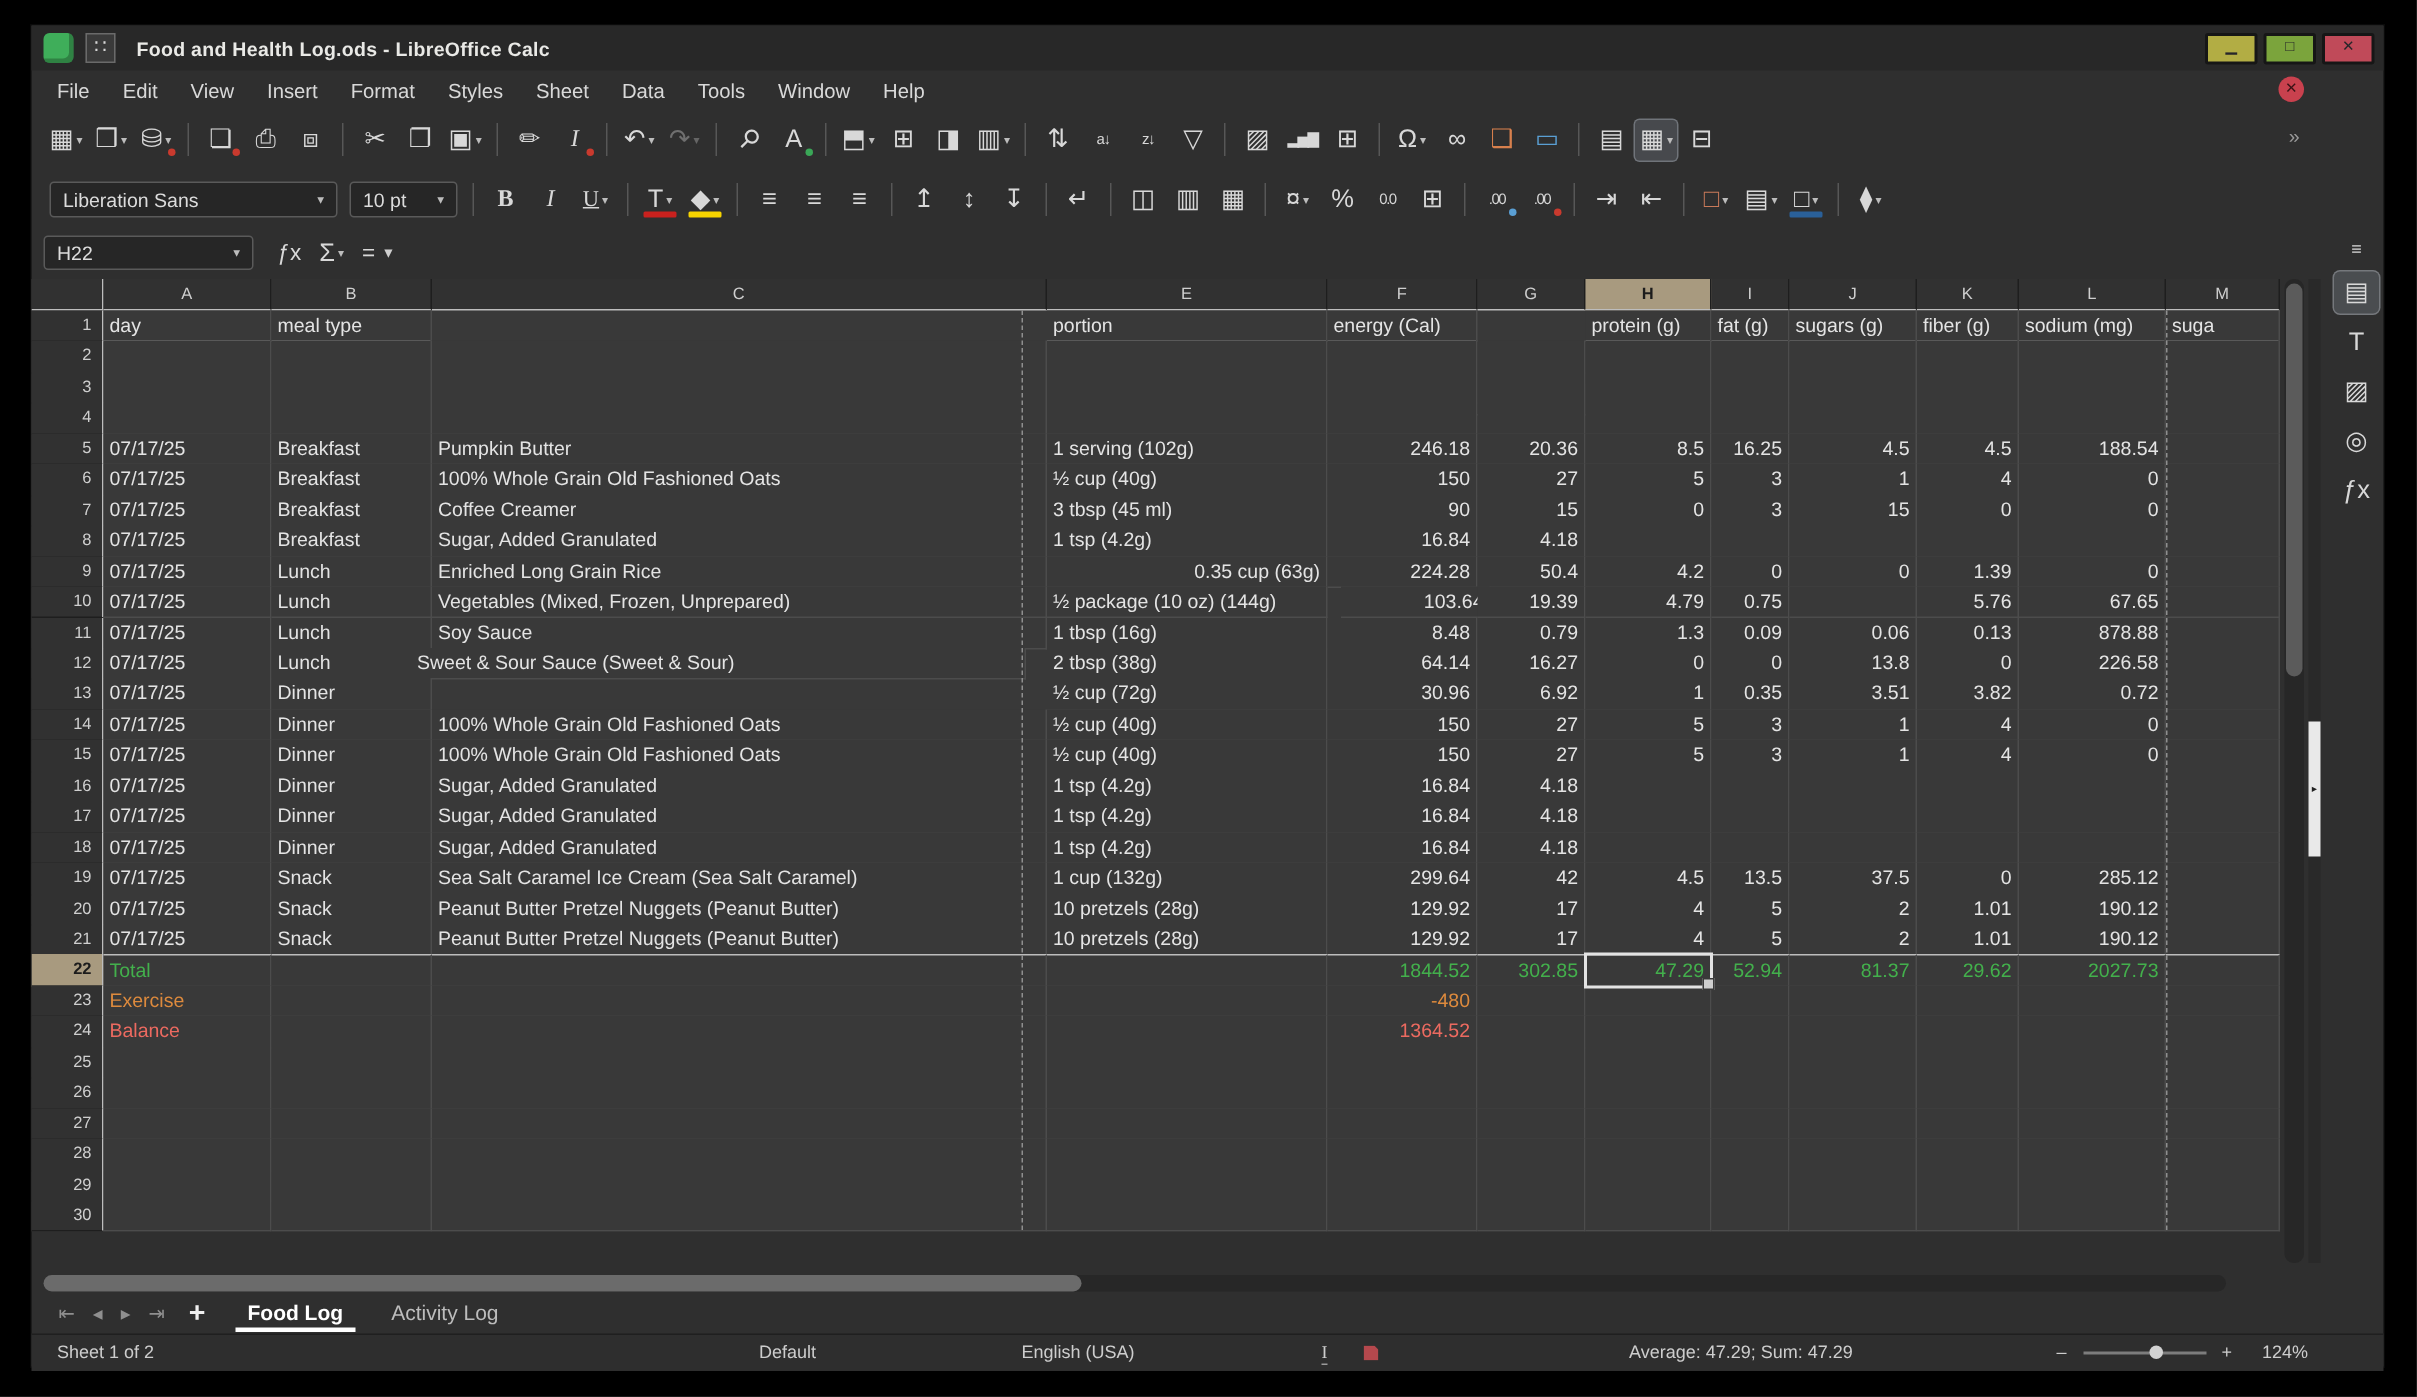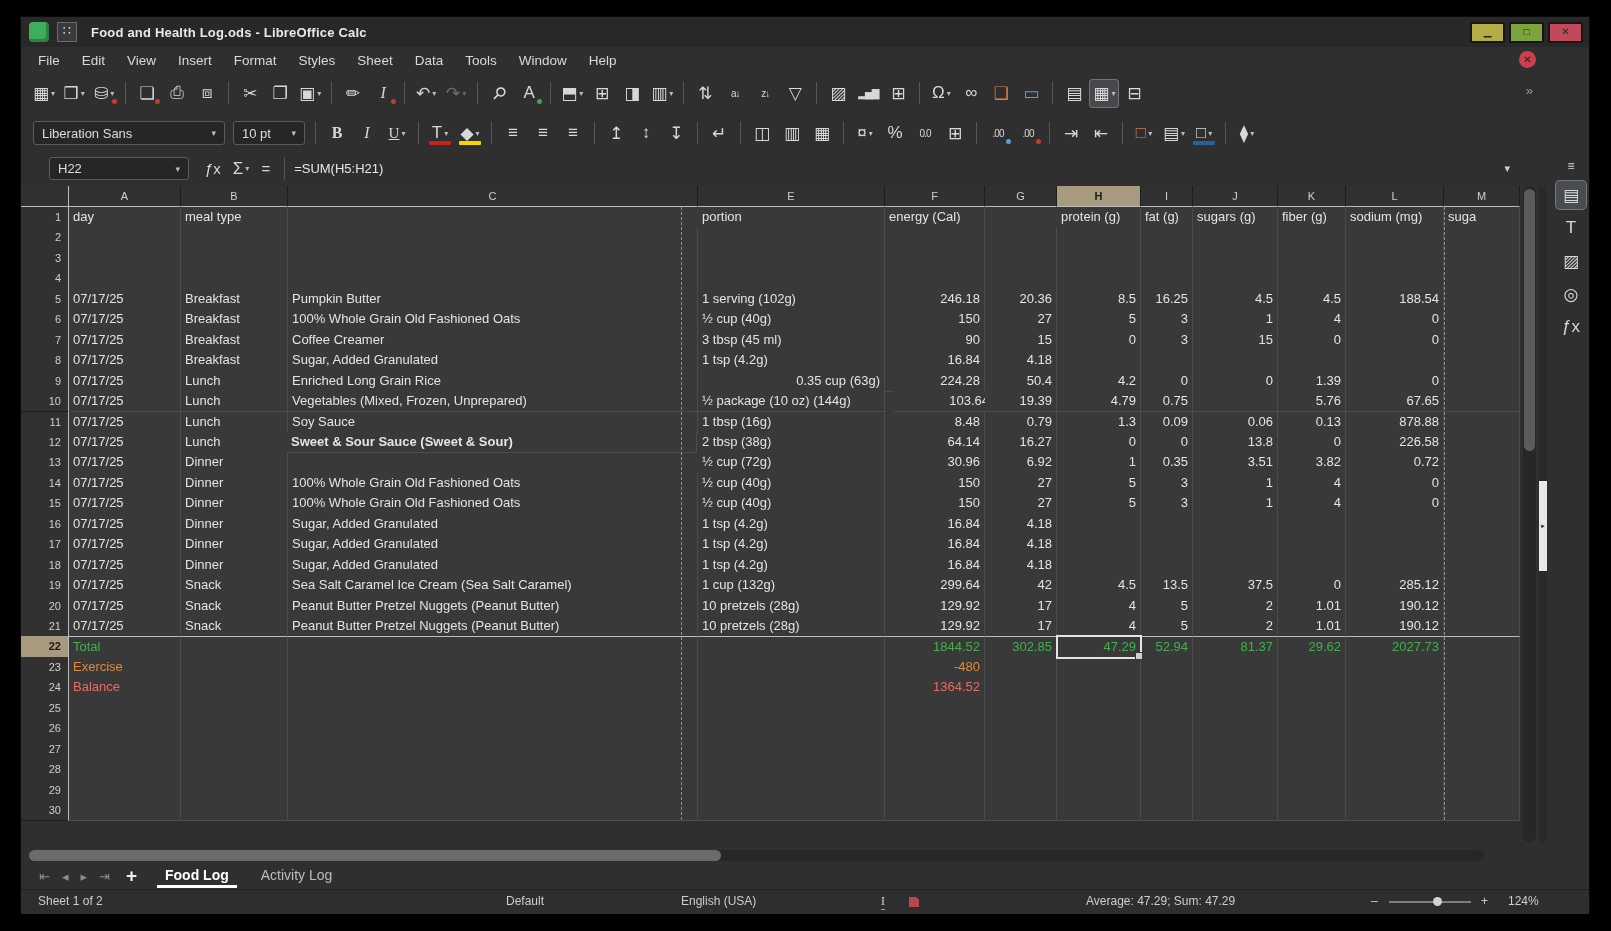--- a/index.html
+++ b/index.html
@@ -41,21 +41,21 @@
   .g.serifu{font-family:"Liberation Serif",serif;text-decoration:underline;font-size:15px}
   .g.rot45{transform:rotate(45deg)}
   .g.orange{color:#d8804d}.g.blue{color:#5a9fd4}.g.bord{color:#c97a5a}
   .tbmore{position:absolute;right:56px;top:10px;color:#9a9a9a;font-size:13px}
 
   .combo{height:24px;background:#262626;border:1px solid#5a5a5a;border-radius:3px;display:flex;align-items:center;
          color:#dcdcdc;font-size:13px;padding:0 8px;margin:0 4px;box-sizing:border-box}
   .combo .dd{margin-left:auto;padding-left:12px;font-size:9px}
 
   
-  .fbar{position:absolute;left:0;top:136px;width:1499px;height:31px;display:flex;align-items:center;padding-left:24px;box-sizing:border-box}
+  .fbar{position:absolute;left:0;top:136px;width:1499px;height:31px;display:flex;align-items:center;padding-left:4px;box-sizing:border-box}
   .namebox{width:140px;height:23px}
   .fico{color:#d8d8d8;font-size:15px;margin:0 6px;display:flex;align-items:center}
   .finput{flex:1;height:23px;border-left:1px solid #555;margin-left:8px;padding:0 9px;color:#e6e6e6;font-size:13px;
           display:flex;align-items:center;white-space:nowrap;overflow:hidden}
   .fexpand{color:#cfcfcf;font-size:11px;margin-right:10px}
 
   
   .sheet{position:absolute;left:0;top:169px;width:1499px;height:635px;background:#393939;overflow:hidden}
   .cell{position:absolute;box-sizing:border-box;border-right:1px solid #4c4c4c;border-bottom:1px solid #4c4c4c;
         font-size:13px;color:#e4e4e4;padding:0 4px;line-height:20px;white-space:nowrap;overflow:hidden;background:#393939}
@@ -386,21 +386,20 @@
     <div class="combo namebox">
       <span>H22</span>
       <span class="dd">▾</span>
     </div>
     <span class="fico" style="margin-left:12px">ƒx</span>
     <span class="fico" style="font-size:17px">
       <span>Σ</span>
       <span class="dd">▾</span>
     </span>
     <span class="fico">=</span>
-    <div class="finput">=SUM(H5:H21)</div>
     <span class="fexpand">▾</span>
   </div>
 
   <div class="sheet">
       <div class="corner"></div>
       <div class="colhdr" style="left: 48px; width: 112px;">A</div>
       <div class="colhdr" style="left: 160px; width: 107px;">B</div>
       <div class="colhdr" style="left: 267px; width: 410px;">C</div>
       <div class="colhdr" style="left: 677px; width: 187px;">E</div>
       <div class="colhdr" style="left: 864px; width: 100px;">F</div>
@@ -549,21 +548,21 @@
       <div class="cell r" style="left: 964px; top: 225.5px; width: 72px; height: 21.45px;">0.79</div>
       <div class="cell r" style="left: 1036px; top: 225.5px; width: 84px; height: 21.45px;">1.3</div>
       <div class="cell r" style="left: 1120px; top: 225.5px; width: 52px; height: 21.45px;">0.09</div>
       <div class="cell r" style="left: 1172px; top: 225.5px; width: 85px; height: 21.45px;">0.06</div>
       <div class="cell r" style="left: 1257px; top: 225.5px; width: 68px; height: 21.45px;">0.13</div>
       <div class="cell r" style="left: 1325px; top: 225.5px; width: 98px; height: 21.45px;">878.88</div>
       <div class="cell r" style="left: 1423px; top: 225.5px; width: 76px; height: 21.45px;"></div>
       <div class="rowhdr" style="top: 245.95px; height: 21.45px;">12</div>
       <div class="cell" style="left: 48px; top: 245.95px; width: 112px; height: 21.45px;">07/17/25</div>
       <div class="cell" style="left: 160px; top: 245.95px; width: 107px; height: 21.45px;">Lunch</div>
-      <div class="cell" style="left: 266px; top: 245.95px; width: 410px; height: 21.45px; font-weight: bold;">Sweet &amp; Sour Sauce (Sweet &amp; Sour)</div>
+      <div class="cell" style="left: 253px; top: 245.95px; width: 410px; height: 21.45px;">Sweet &amp; Sour Sauce (Sweet &amp; Sour)</div>
       <div class="cell" style="left: 677px; top: 245.95px; width: 187px; height: 21.45px;">2 tbsp (38g)</div>
       <div class="cell r" style="left: 864px; top: 245.95px; width: 100px; height: 21.45px;">64.14</div>
       <div class="cell r" style="left: 964px; top: 245.95px; width: 72px; height: 21.45px;">16.27</div>
       <div class="cell r" style="left: 1036px; top: 245.95px; width: 84px; height: 21.45px;">0</div>
       <div class="cell r" style="left: 1120px; top: 245.95px; width: 52px; height: 21.45px;">0</div>
       <div class="cell r" style="left: 1172px; top: 245.95px; width: 85px; height: 21.45px;">13.8</div>
       <div class="cell r" style="left: 1257px; top: 245.95px; width: 68px; height: 21.45px;">0</div>
       <div class="cell r" style="left: 1325px; top: 245.95px; width: 98px; height: 21.45px;">226.58</div>
       <div class="cell r" style="left: 1423px; top: 245.95px; width: 76px; height: 21.45px;"></div>
       <div class="rowhdr" style="top: 266.4px; height: 21.45px;">13</div>

